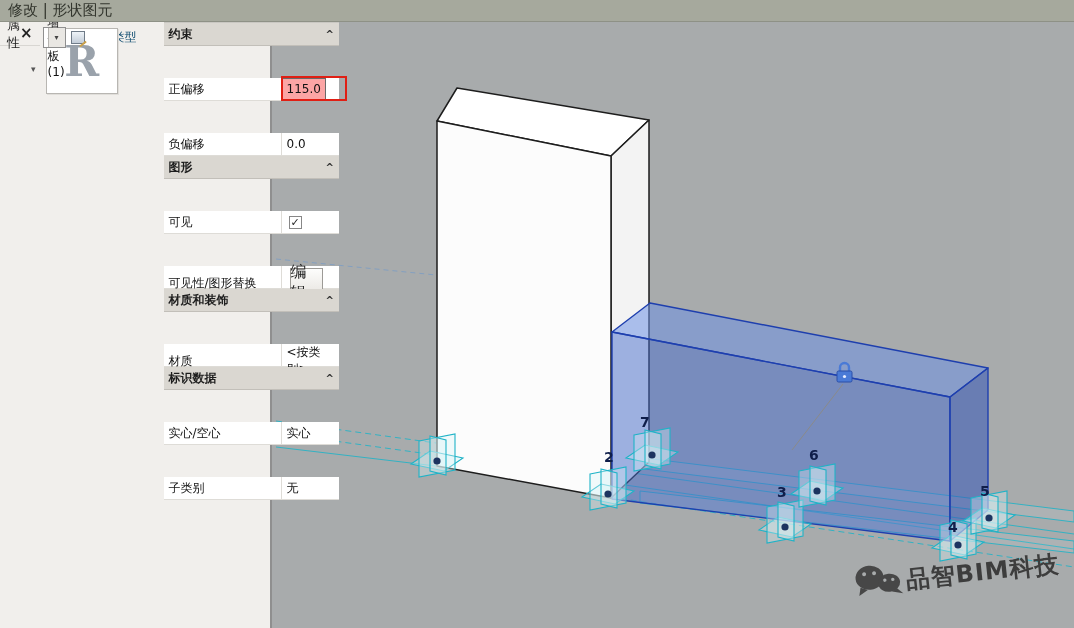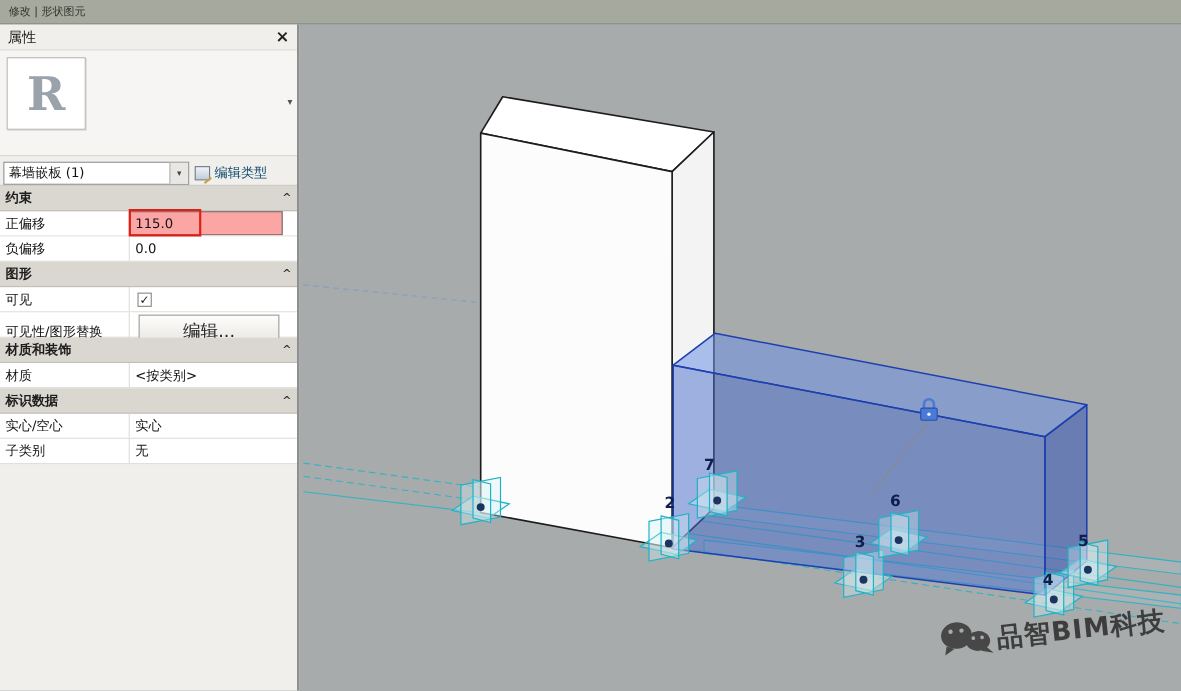--- a/index.html
+++ b/index.html
@@ -3,26 +3,26 @@
 <meta charset="utf-8">
 <style>
   * { margin:0; padding:0; box-sizing:border-box; }
   html,body { width:1074px; height:628px; overflow:hidden; }
   body { font-family:"DejaVu Sans","Liberation Sans",sans-serif; background:#a8abac; position:relative; }
 
   
   .topbar { position:absolute; top:0; left:0; width:1074px; height:22px;
             background:#a6a99d; border-bottom:1px solid #8e9186;
             display:flex; align-items:center; padding-left:8px;
-            font-size:10px; color:#33362e; z-index:5; }
+            font-size:15px; color:#33362e; z-index:5; }
 
   
   .panel { position:absolute; top:22px; left:0; width:272px; bottom:0;
            background:#f1efec; border-right:2px solid #8f8f8f;
-           display:flex; flex-direction:column; z-index:4; }
+           display:flex; flex-direction:row; z-index:4; }
   .panel-header { height:24px; display:flex; align-items:center; justify-content:space-between;
                   padding:0 7px; font-size:13px; color:#1c1c1c; border-bottom:1px solid #d8d6d2; }
   .close-x { font-size:15px; font-weight:bold; color:#222; line-height:15px; }
 
   .preview { height:96px; position:relative; background:#f6f5f3; border-bottom:1px solid #d8d6d2; }
   .thumb { position:absolute; left:6px; top:6px; width:72px; height:66px; background:#fff;
            border:1px solid #b8b6b2; display:flex; align-items:center; justify-content:center;
            box-shadow:1px 1px 0 #e0deda; }
   .rletter { font-size:42px; font-weight:bold; color:#9aa2ab;
              font-family:"DejaVu Serif","Liberation Serif",serif; }
@@ -40,21 +40,21 @@
              background:linear-gradient(#eef3f8,#c3cdd8); position:relative; flex:0 0 auto; }
   .et-icon::after { content:""; position:absolute; right:-3px; bottom:-2px; width:8px; height:2px;
                     background:#caa14a; transform:rotate(-40deg); }
 
   .grid { border-top:1px solid #c9c7c2; }
   .psec { display:flex; height:23px; background:#dad7d1; border-bottom:1px solid #c2bfb9;
           align-items:center; font-size:12px; font-weight:bold; color:#1d1d1d;
           padding-left:5px; position:relative; }
   .psec .chev { position:absolute; right:5px; font-size:10px; font-weight:bold; color:#333; }
   .prow { display:grid; grid-template-columns:118px 1fr 13px; height:23px;
-          border-bottom:1px solid #dedcd7; background:#fff; font-size:12px; }
+          border-bottom:1px solid #dedcd7; background:#fff; font-size:12px;margin-top:32px; }
   .lcell { display:flex; align-items:center; padding-left:5px; color:#111;
            border-right:1px solid #dedcd7; overflow:hidden; white-space:nowrap; }
   .vcell { display:flex; align-items:center; padding-left:5px; position:relative; color:#111; }
   .vcell.editing { box-shadow:inset 0 0 0 1px #6a6a6a; background:#fca5a5; }
   .red-frame { position:absolute; left:-1px; top:-2px; width:66px; height:25px;
                border:2px solid #e01f14; pointer-events:none; }
   .btn-edit { flex:1; margin:2px 3px; height:30px; border:1px solid #9c9a96;
               background:linear-gradient(#fdfdfc,#e6e3de); font-size:16px;
               display:flex; align-items:center; justify-content:center; color:#222; }
   .cb { width:13px; height:13px; border:1px solid #878787; background:#fff; font-size:11px;

